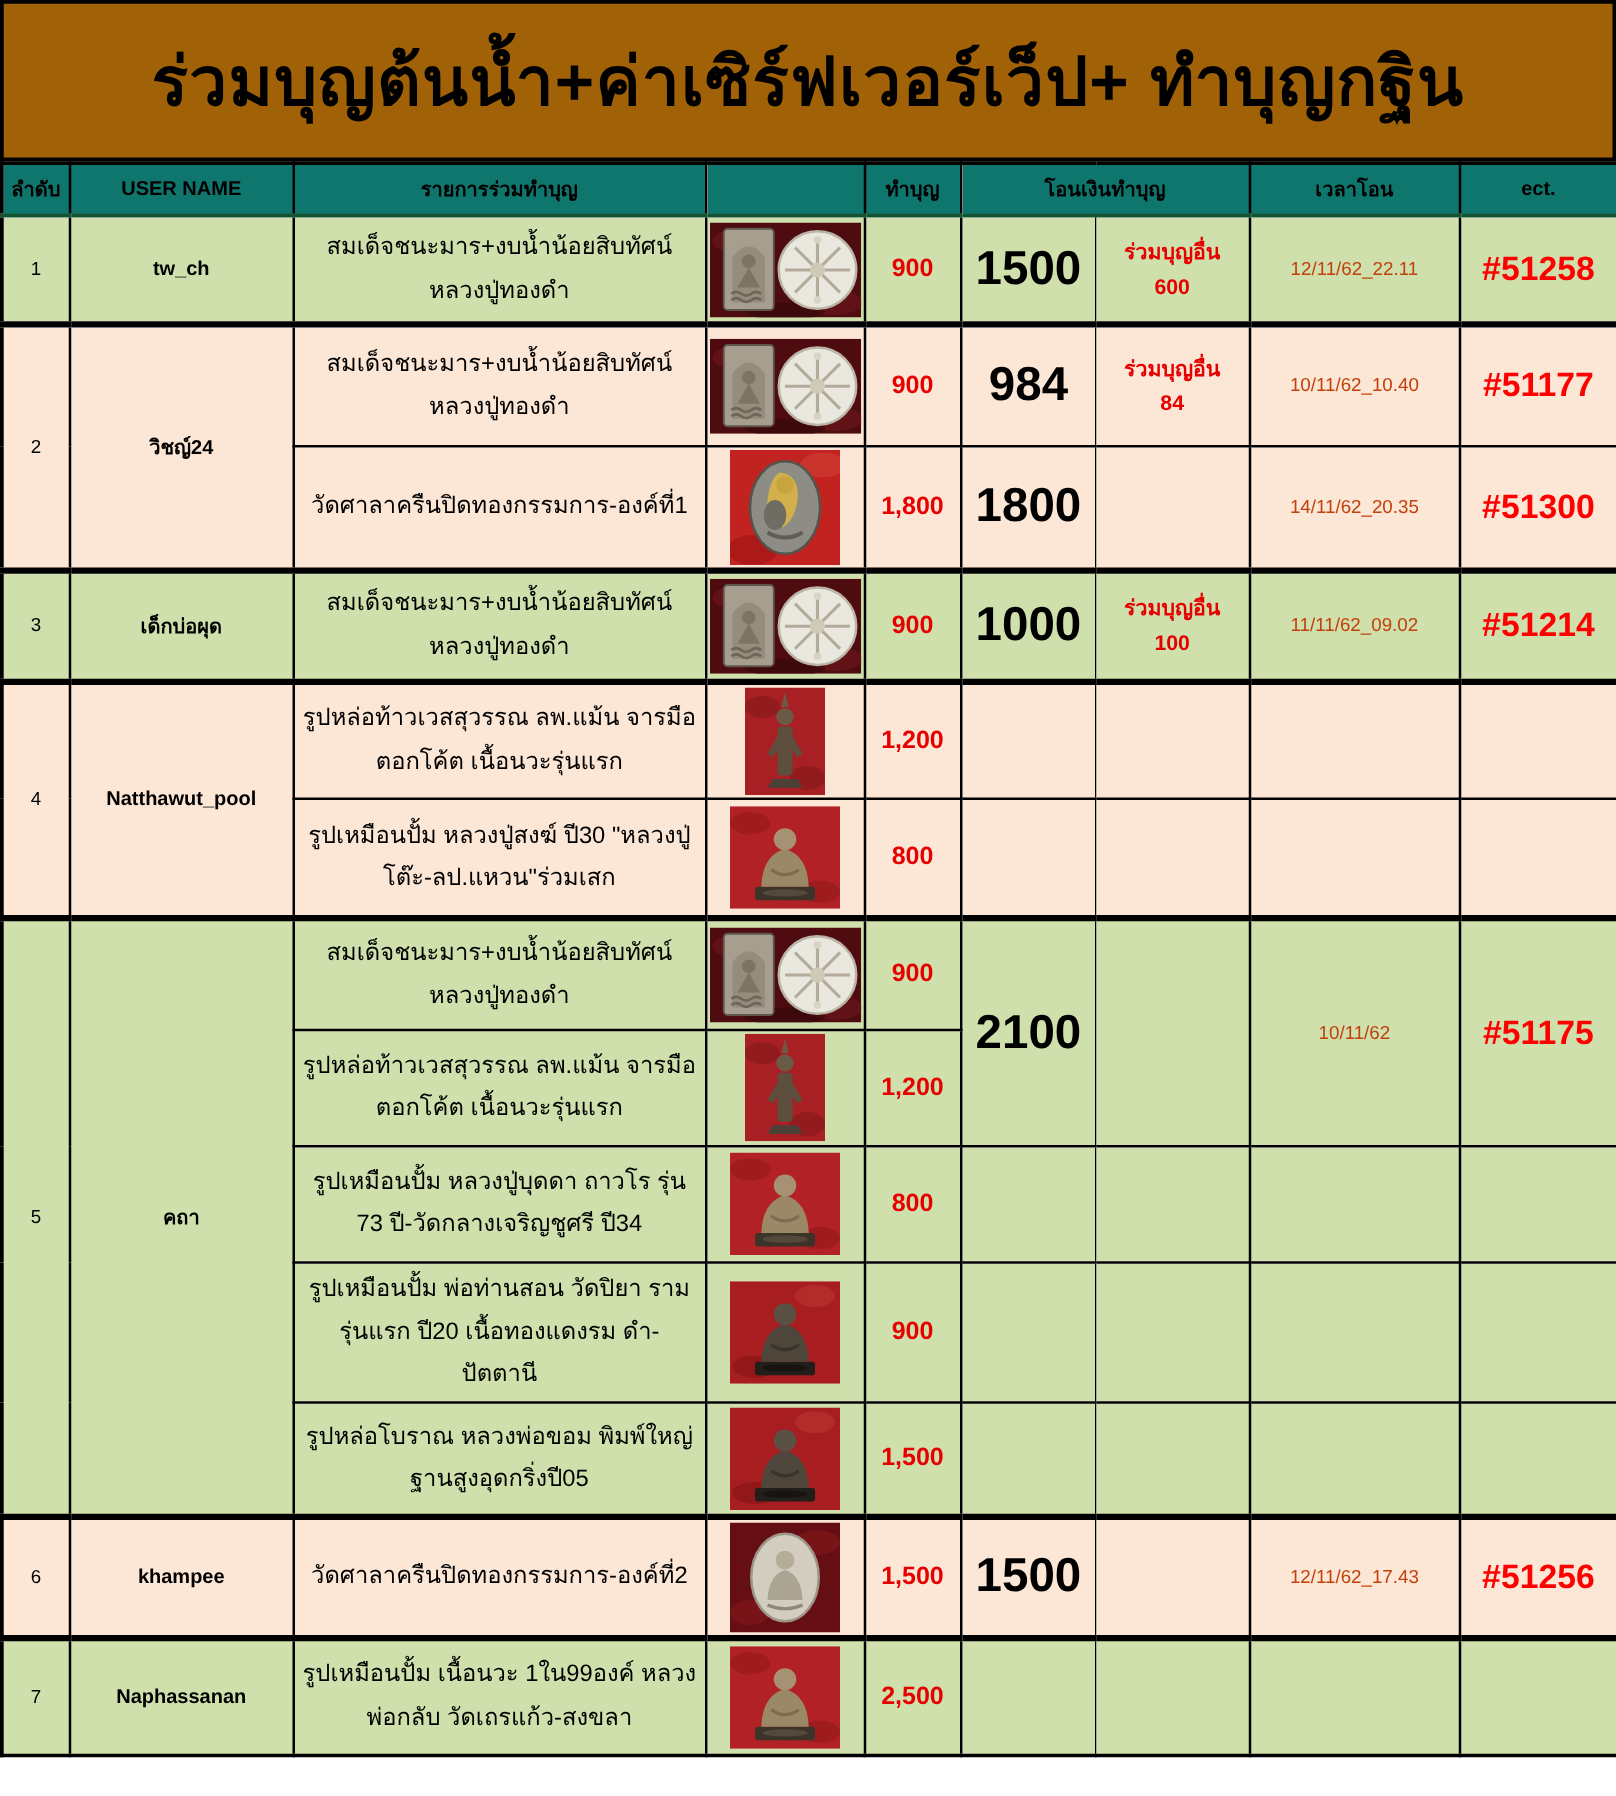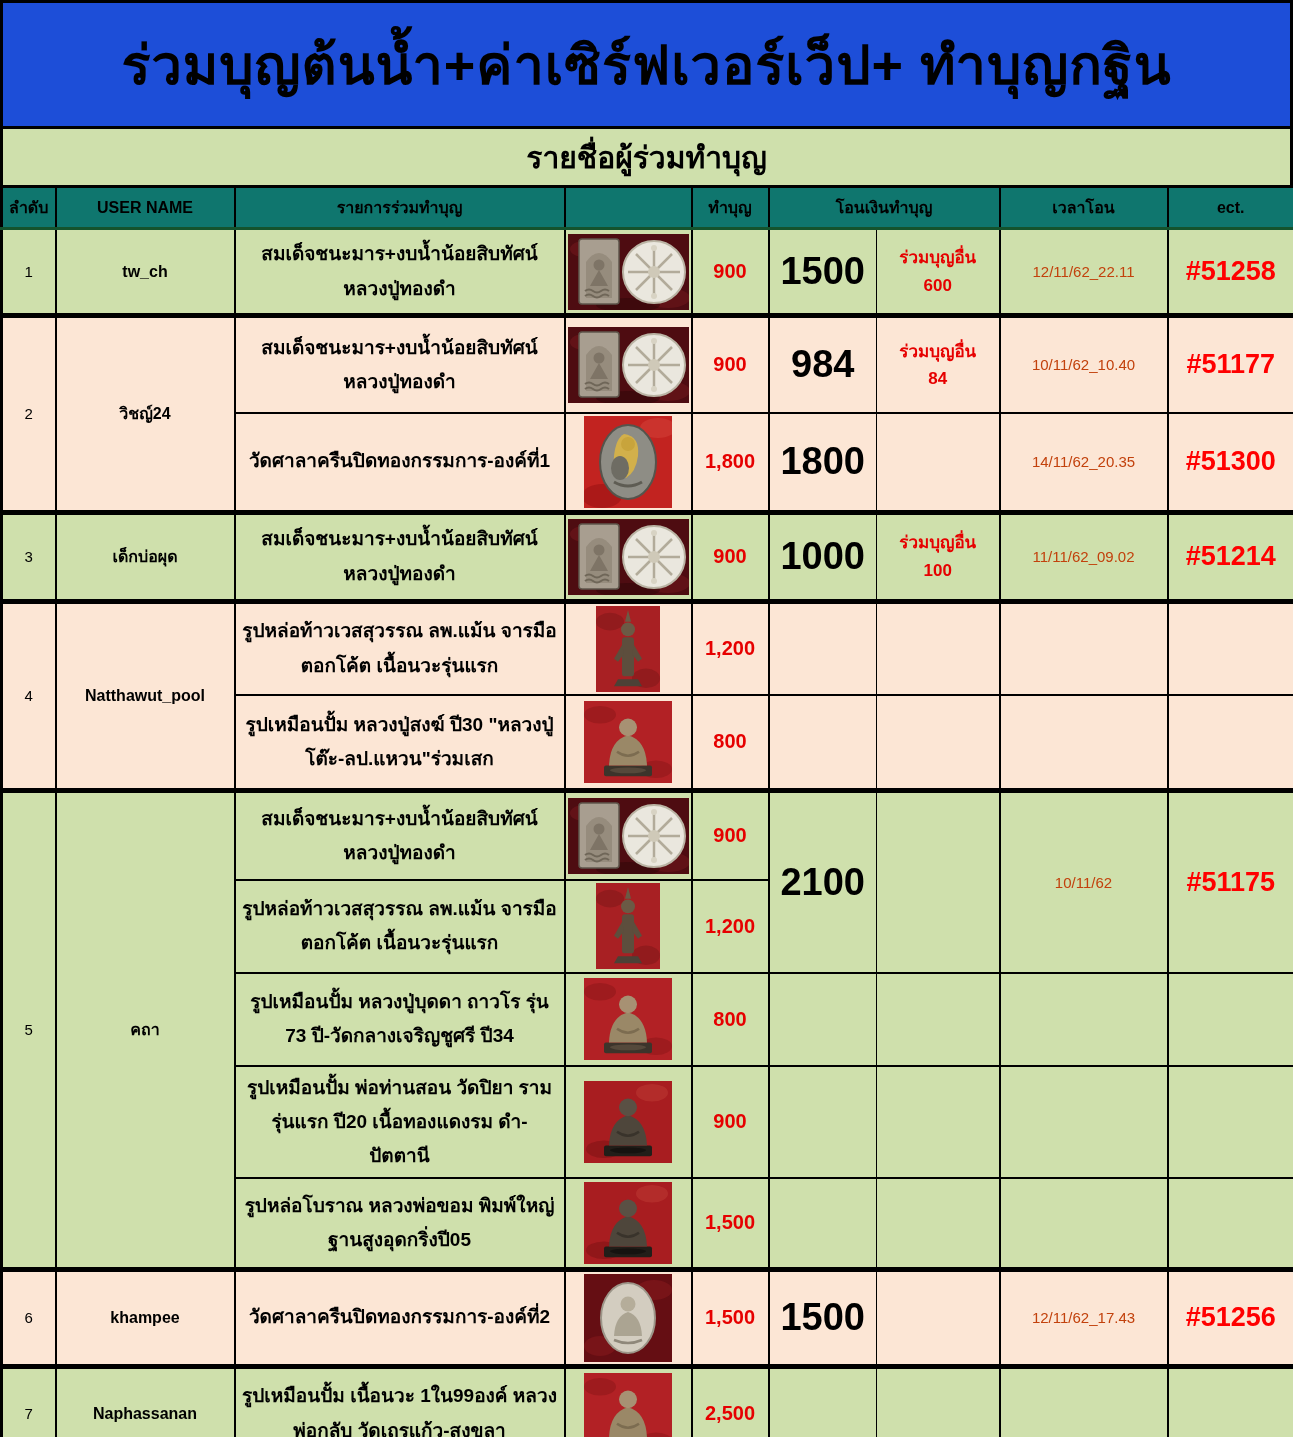--- a/index.html
+++ b/index.html
@@ -1,37 +1,37 @@
 <!DOCTYPE html>
 <html><head>
 <meta charset="utf-8">
 <style>
   html,body{margin:0;padding:0;background:#fff;}
   body{font-family:"Liberation Sans","DejaVu Sans",sans-serif;color:#000;}
   .sheet{width:1293px;}
 
-  .banner{box-sizing:border-box;height:129px;background:#1d4ed8;border:3px solid #000;
+  .banner{box-sizing:border-box;height:129px;background:#a16207;border:3px solid #000;
     display:flex;align-items:center;justify-content:center;}
   .banner .t{font-size:54px;font-weight:700;letter-spacing:1px;}
 
   .subtitle{box-sizing:border-box;height:56px;background:#cfe0ac;border-left:3px solid #000;border-right:3px solid #000;
     display:flex;align-items:center;justify-content:center;font-size:30px;font-weight:700;}
 
   table{border-collapse:collapse;table-layout:fixed;width:1293px;}
   th,td{border:2px solid #000;padding:0;text-align:center;vertical-align:middle;overflow:hidden;box-sizing:border-box;}
   table{border:3px solid #000;}
   thead th{height:42px;background:#0f766e;font-size:16px;font-weight:700;border-bottom:3px solid #14532d;}
   tr.gs td{border-top:5px solid #000;}
 
   tbody tr.green td{background:#cfe0ac;}
   tbody tr.peach td{background:#fce6d5;}
 
   .c-seq{font-size:15px;font-weight:400;}
   .c-user{font-size:16px;font-weight:600;}
-  .c-desc{font-size:19px;font-weight:700;line-height:1.8;padding:4px 6px;}
+  .c-desc{font-size:19px;font-weight:400;line-height:1.8;padding:4px 6px;}
   .c-photo{padding:2px 0;}
   .c-merit{font-size:20px;font-weight:700;color:#e60000;}
   .c-amt{font-size:38px;font-weight:700;color:#000;border-right-width:1px;}
   .c-other{font-size:17px;font-weight:700;color:#e60000;line-height:1.6;border-left-width:1px;}
   .c-time{font-size:15px;color:#c2410c;}
   .c-ect{font-size:27px;font-weight:700;color:#ff0000;margin-left:44px;}
 
   .photo{display:inline-block;vertical-align:middle;line-height:0;}
   .photo svg{width:100%;height:100%;display:block;}
   .photo[data-photo="somdej-pair"]{width:121px;height:76px;}
@@ -42,23 +42,20 @@
 </style>
 </head>
 <body>
 
 <div class="sheet">
 
   <div class="banner">
     <div class="t">ร่วมบุญต้นน้ำ+ค่าเซิร์ฟเวอร์เว็ป+ ทำบุญกฐิน</div>
   </div>
 
-  <div class="subtitle">
-    <span>รายชื่อผู้ร่วมทำบุญ</span>
-  </div>
 
   <table>
     <colgroup>
       <col style="width:54px">
         <col style="width:179px">
         <col style="width:330px">
         <col style="width:127px">
       <col style="width:77px">
         <col style="width:108px">
         <col style="width:123px">

